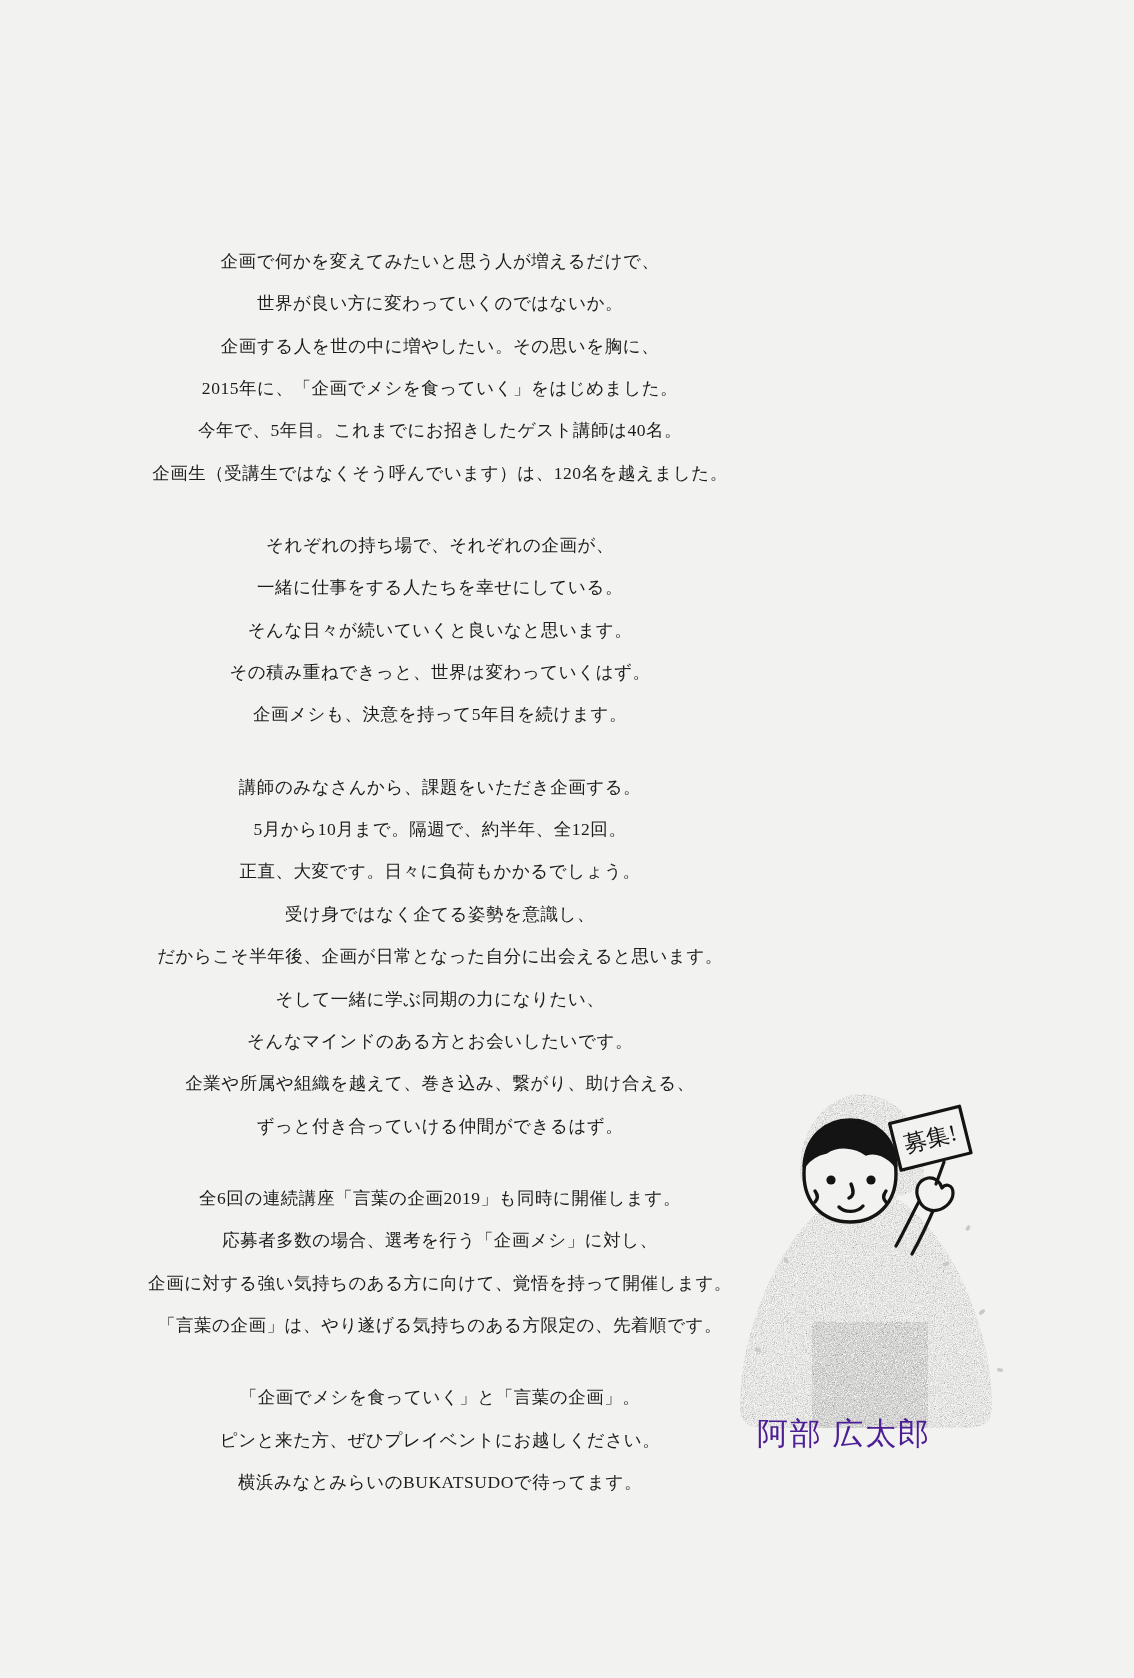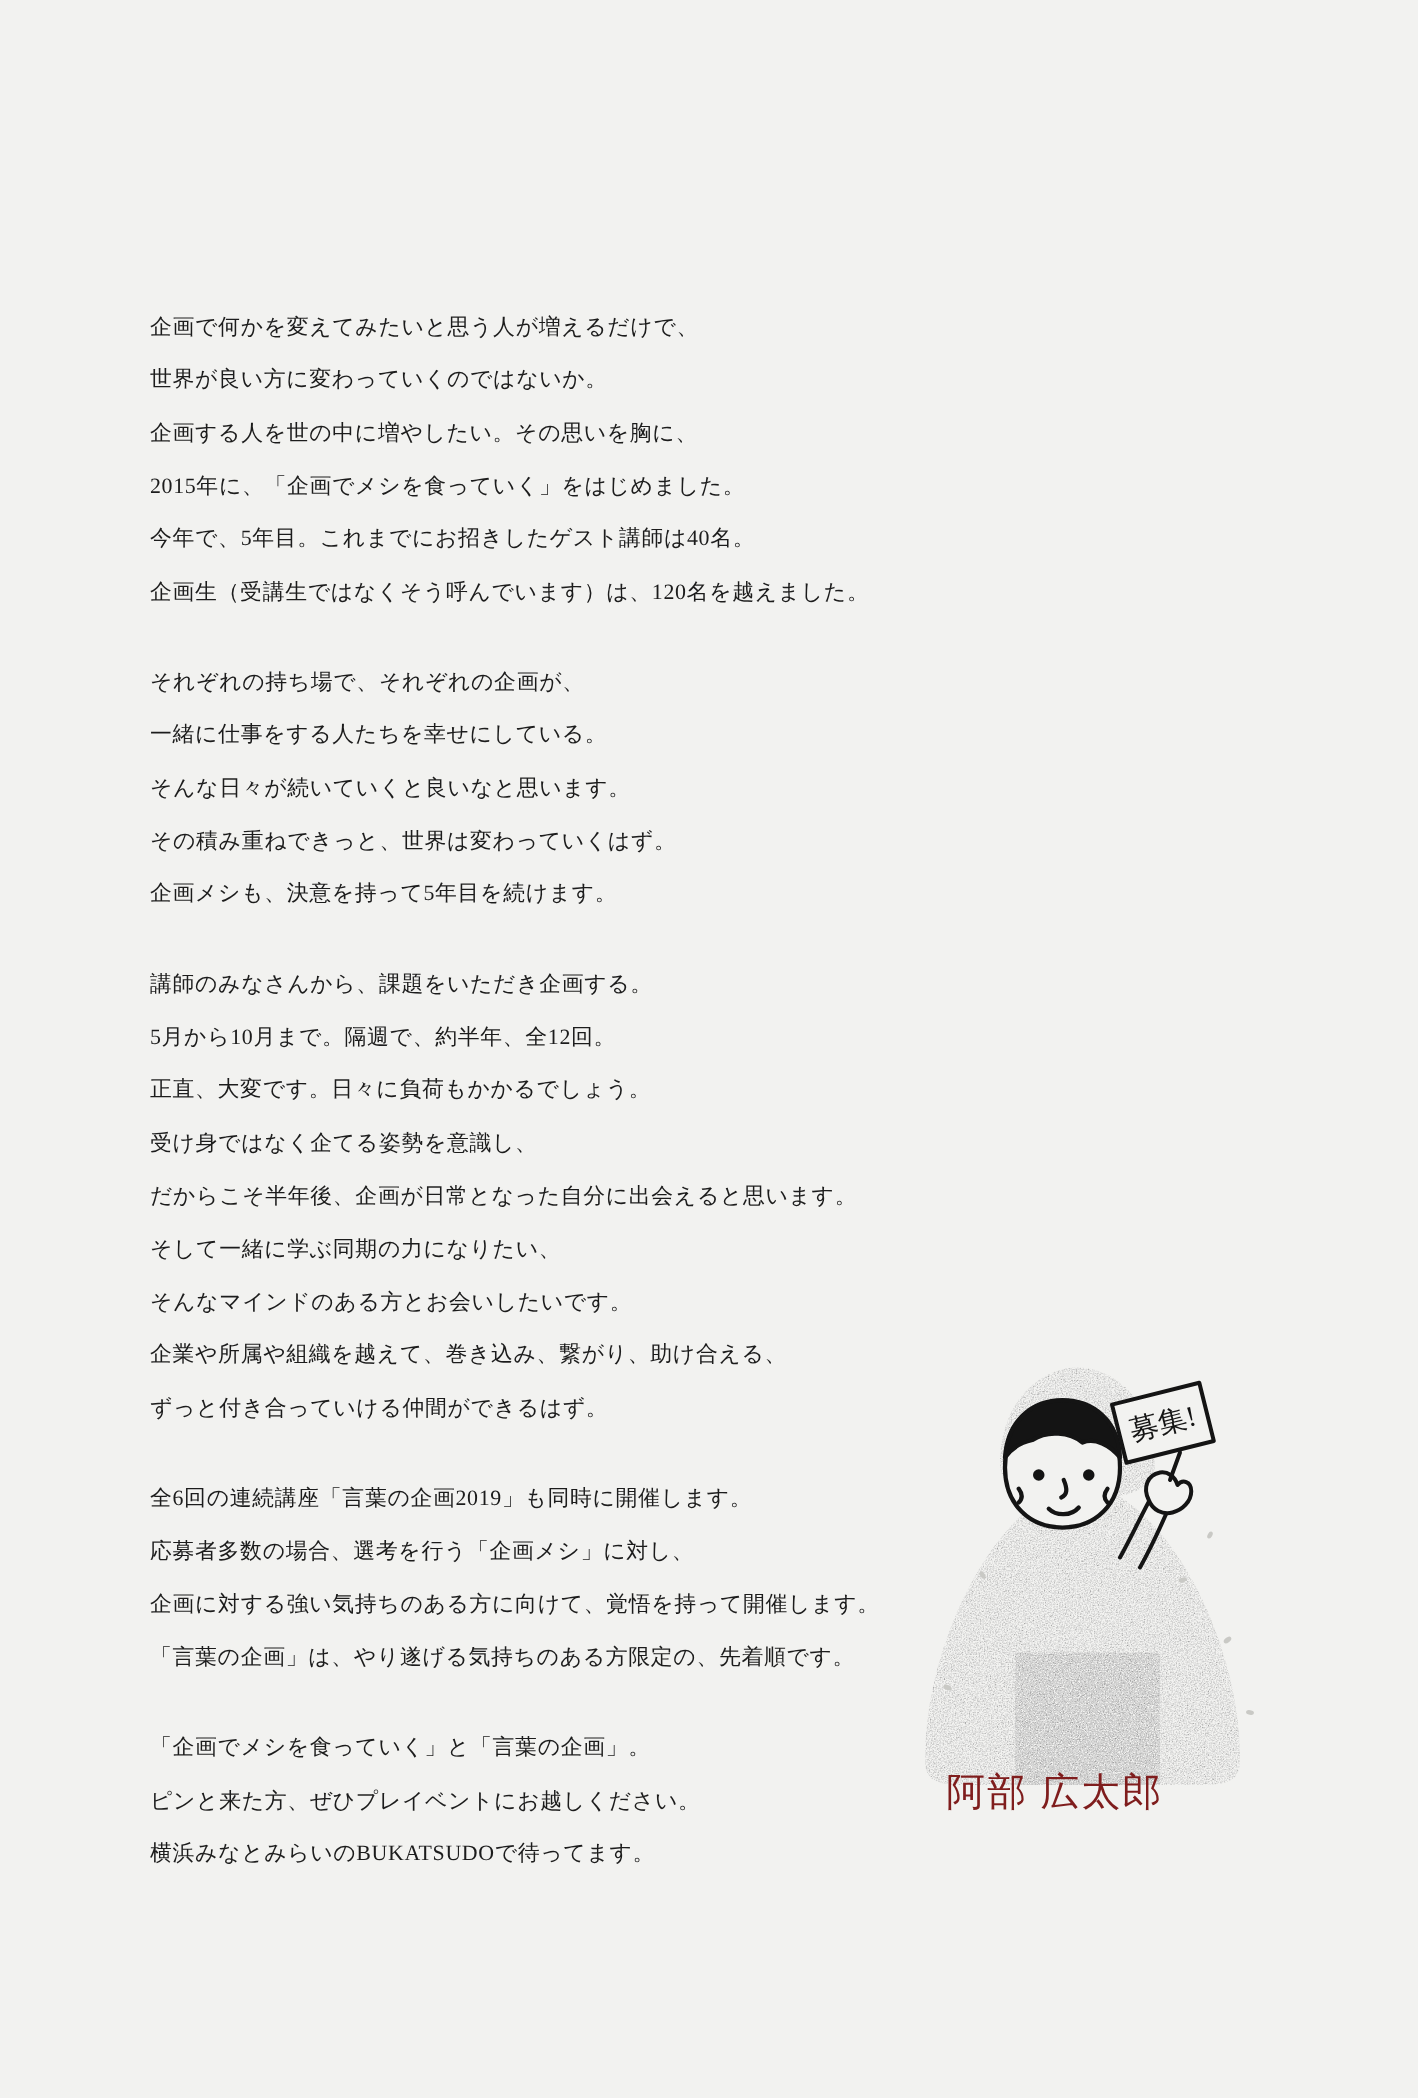--- a/index.html
+++ b/index.html
@@ -42,36 +42,37 @@
   }
   .para {
     margin: 0 0 30px 0;
   }
   .para:last-child {
     margin-bottom: 0;
   }
   .line {
     display: block;
     white-space: nowrap;
+    text-align: center;
   }
   
   .illustration {
     position: absolute;
     left: 700px;
     top: 1050px;
     width: 330px;
     height: 440px;
   }
   .signature {
     position: absolute;
     left: 757px;
     top: 1413px;
     font-size: 31px;
     letter-spacing: 0.06em;
-    color: #7f1d1d;
+    color: #4c1d95;
     white-space: nowrap;
   }
 </style>
 </head>
 <body>
 
 <div class="page">
 
 
   <div class="body-copy">

